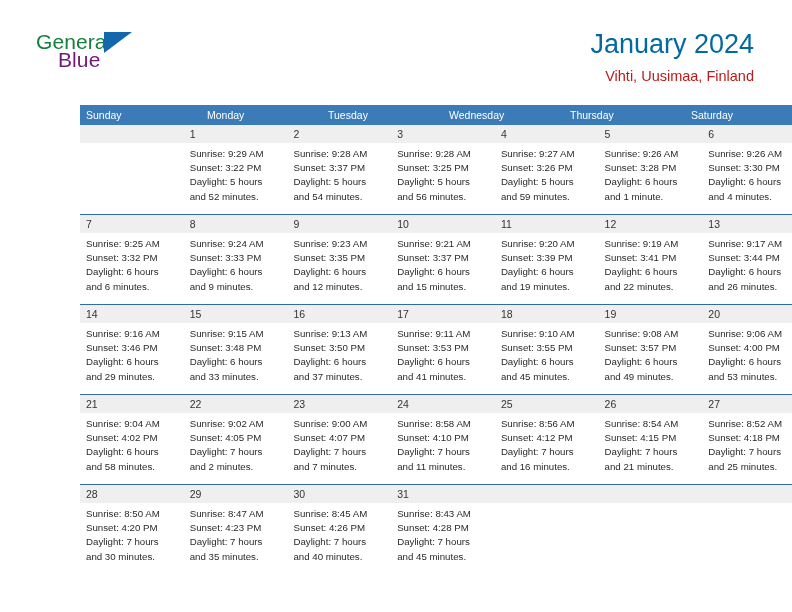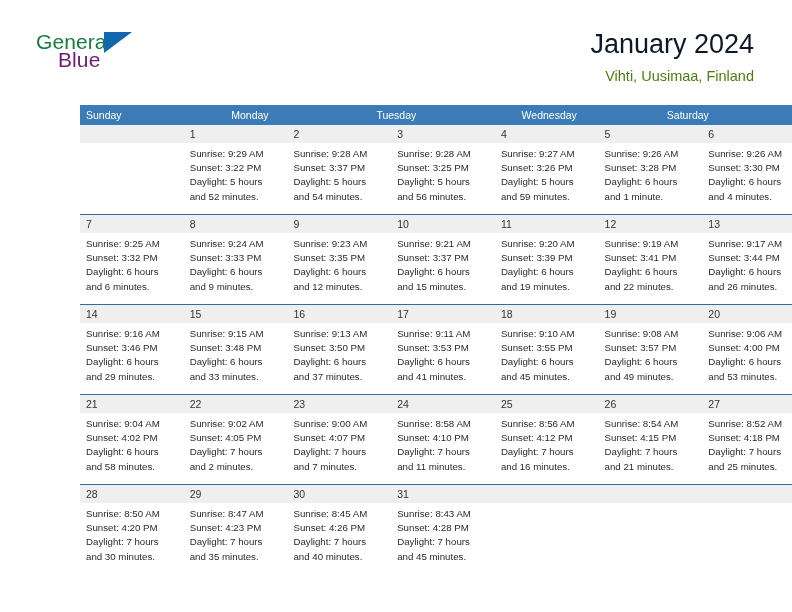--- a/index.html
+++ b/index.html
@@ -70,28 +70,28 @@
 
   .title-block {
     position: absolute;
     right: 38px;
     top: 28px;
     text-align: right;
   }
   .cal-title {
     font-size: 27px;
     font-weight: 400;
-    color: #0f172a;
+    color: #0369a1;
     line-height: 32px;
     white-space: nowrap;
   }
   .cal-subtitle {
     font-size: 14.5px;
     font-weight: 400;
-    color: #4d7c0f;
+    color: #b91c1c;
     line-height: 20px;
     margin-top: 6px;
     white-space: nowrap;
   }
 
   
   .calendar {
     position: absolute;
     left: 40px;
     top: 105px;
@@ -176,20 +176,21 @@
     </div>
 
   </div>
 
   <div class="calendar">
     <div class="dow-row">
         <div class="dow">Sunday</div>
         <div class="dow">Monday</div>
         <div class="dow">Tuesday</div>
         <div class="dow">Wednesday</div>
+        <div class="dow">Thursday</div>
         <div class="dow">Saturday</div>
       </div>
     <div id="weeks-container">
         <div class="week">
           <div class="day">
             <div class="day-head">
               <span class="day-num"></span>
             </div>
             <div class="day-body"></div>
           </div>

